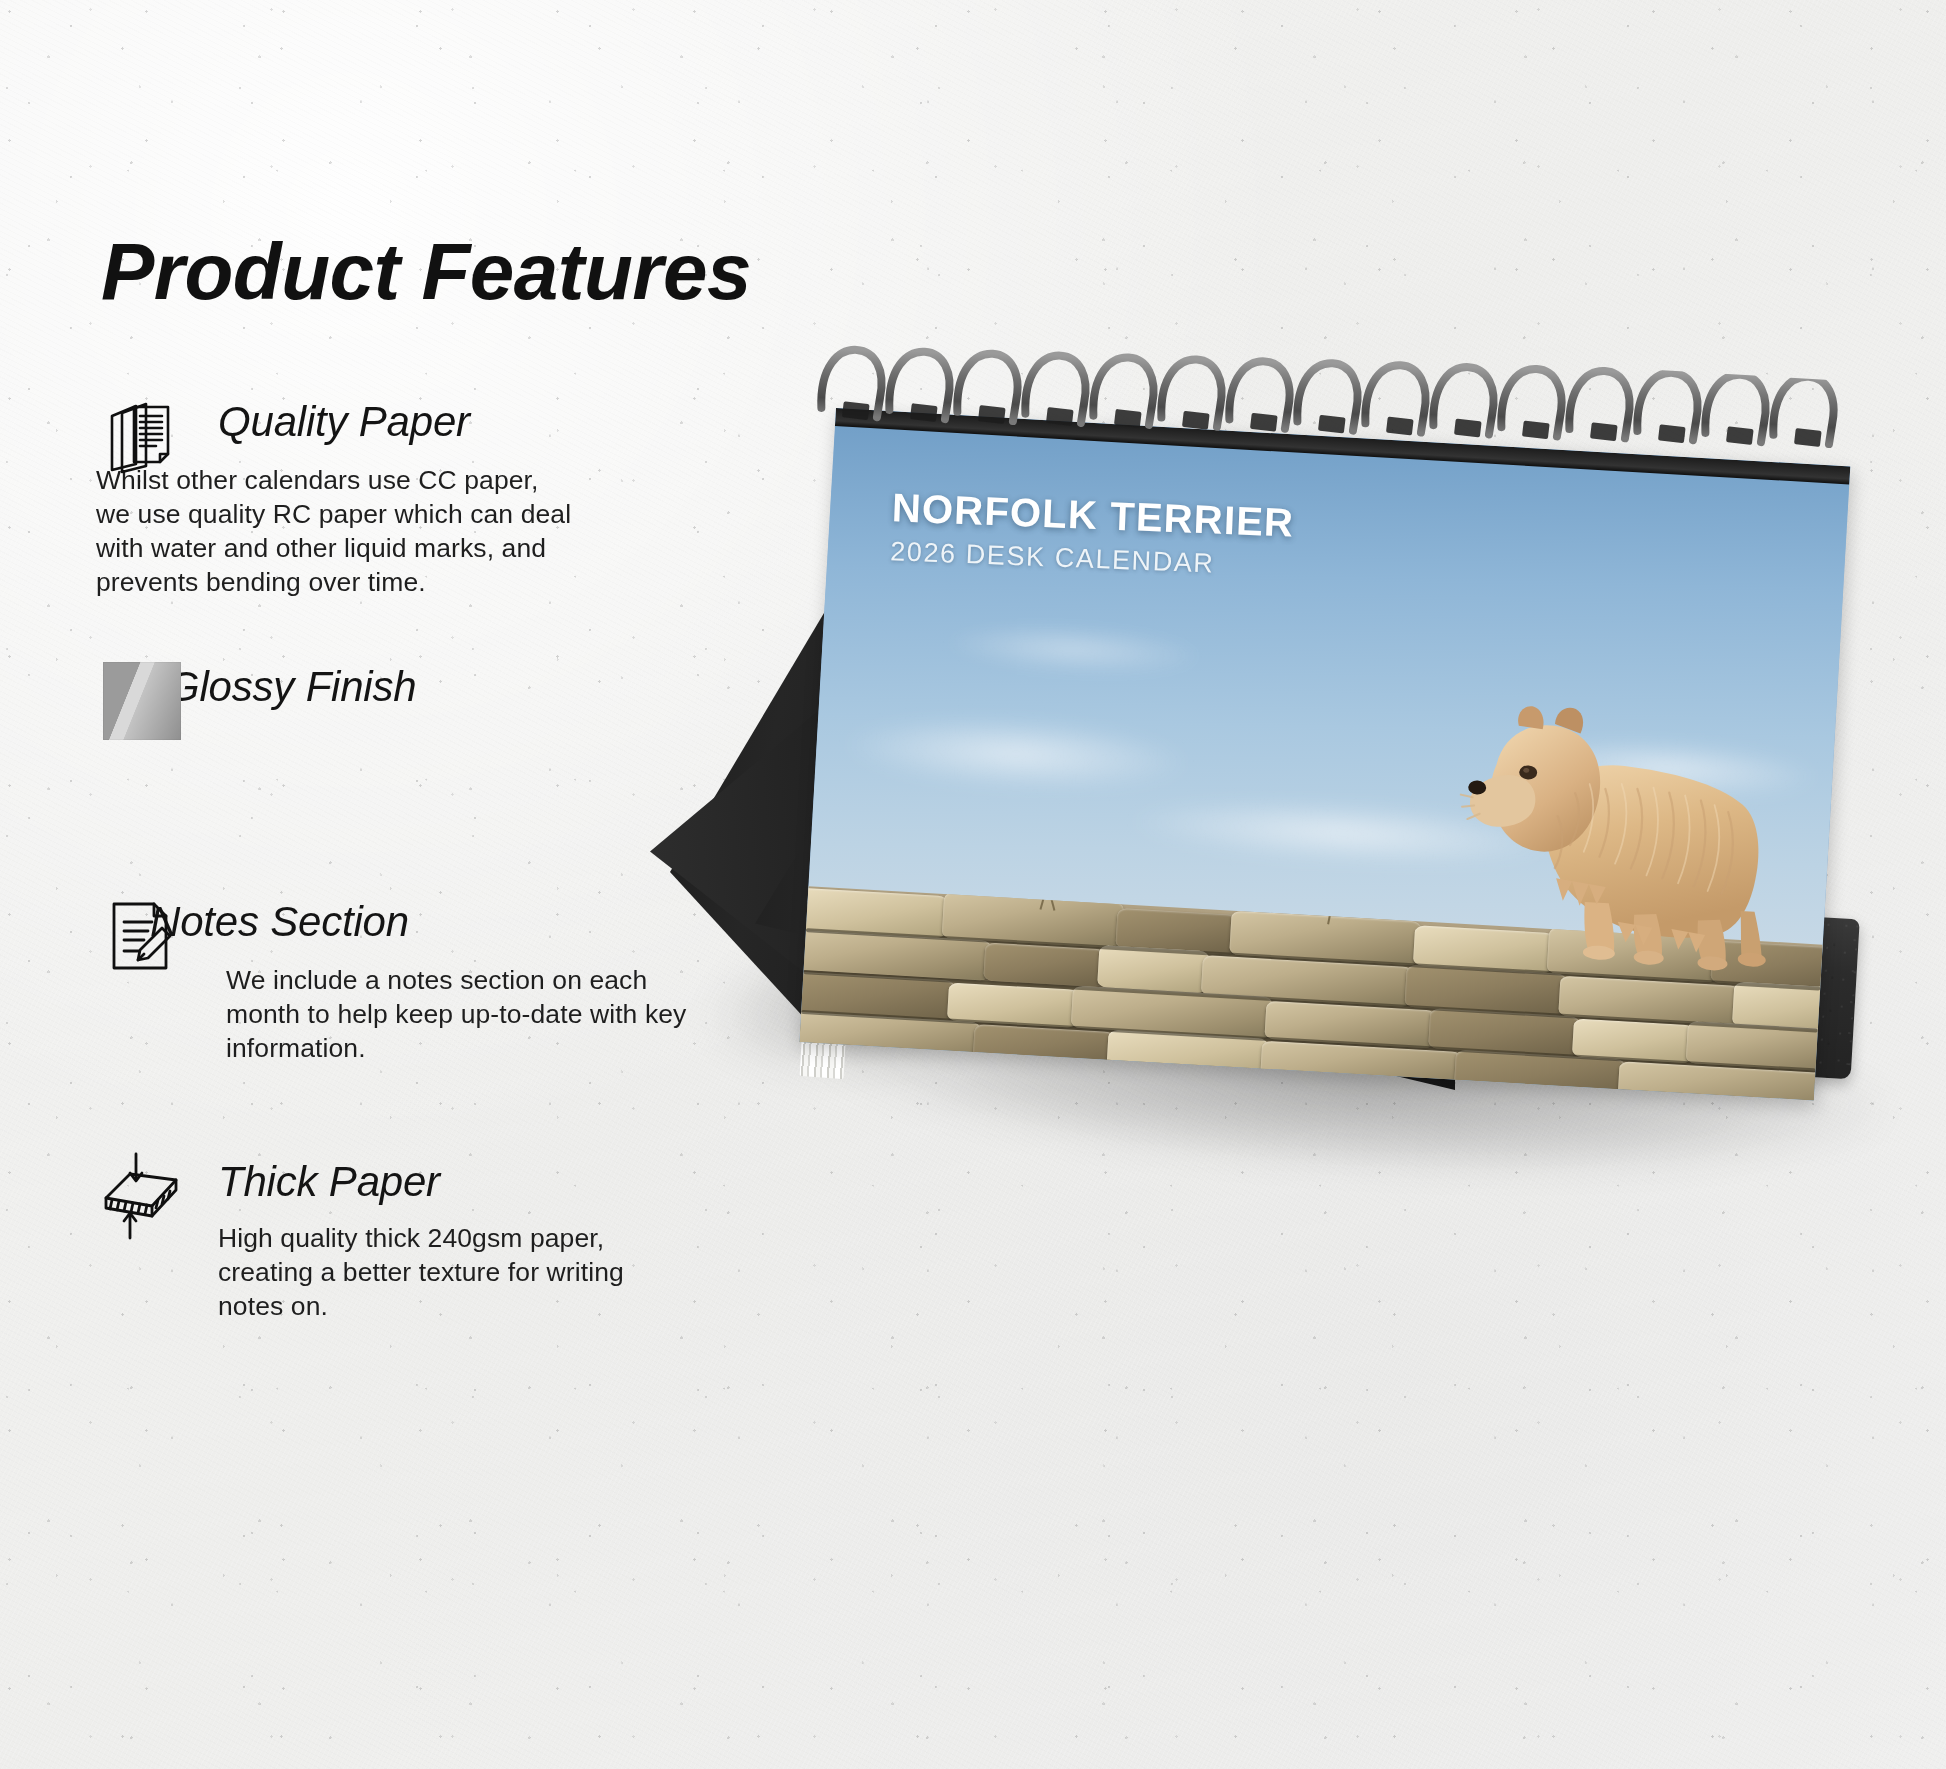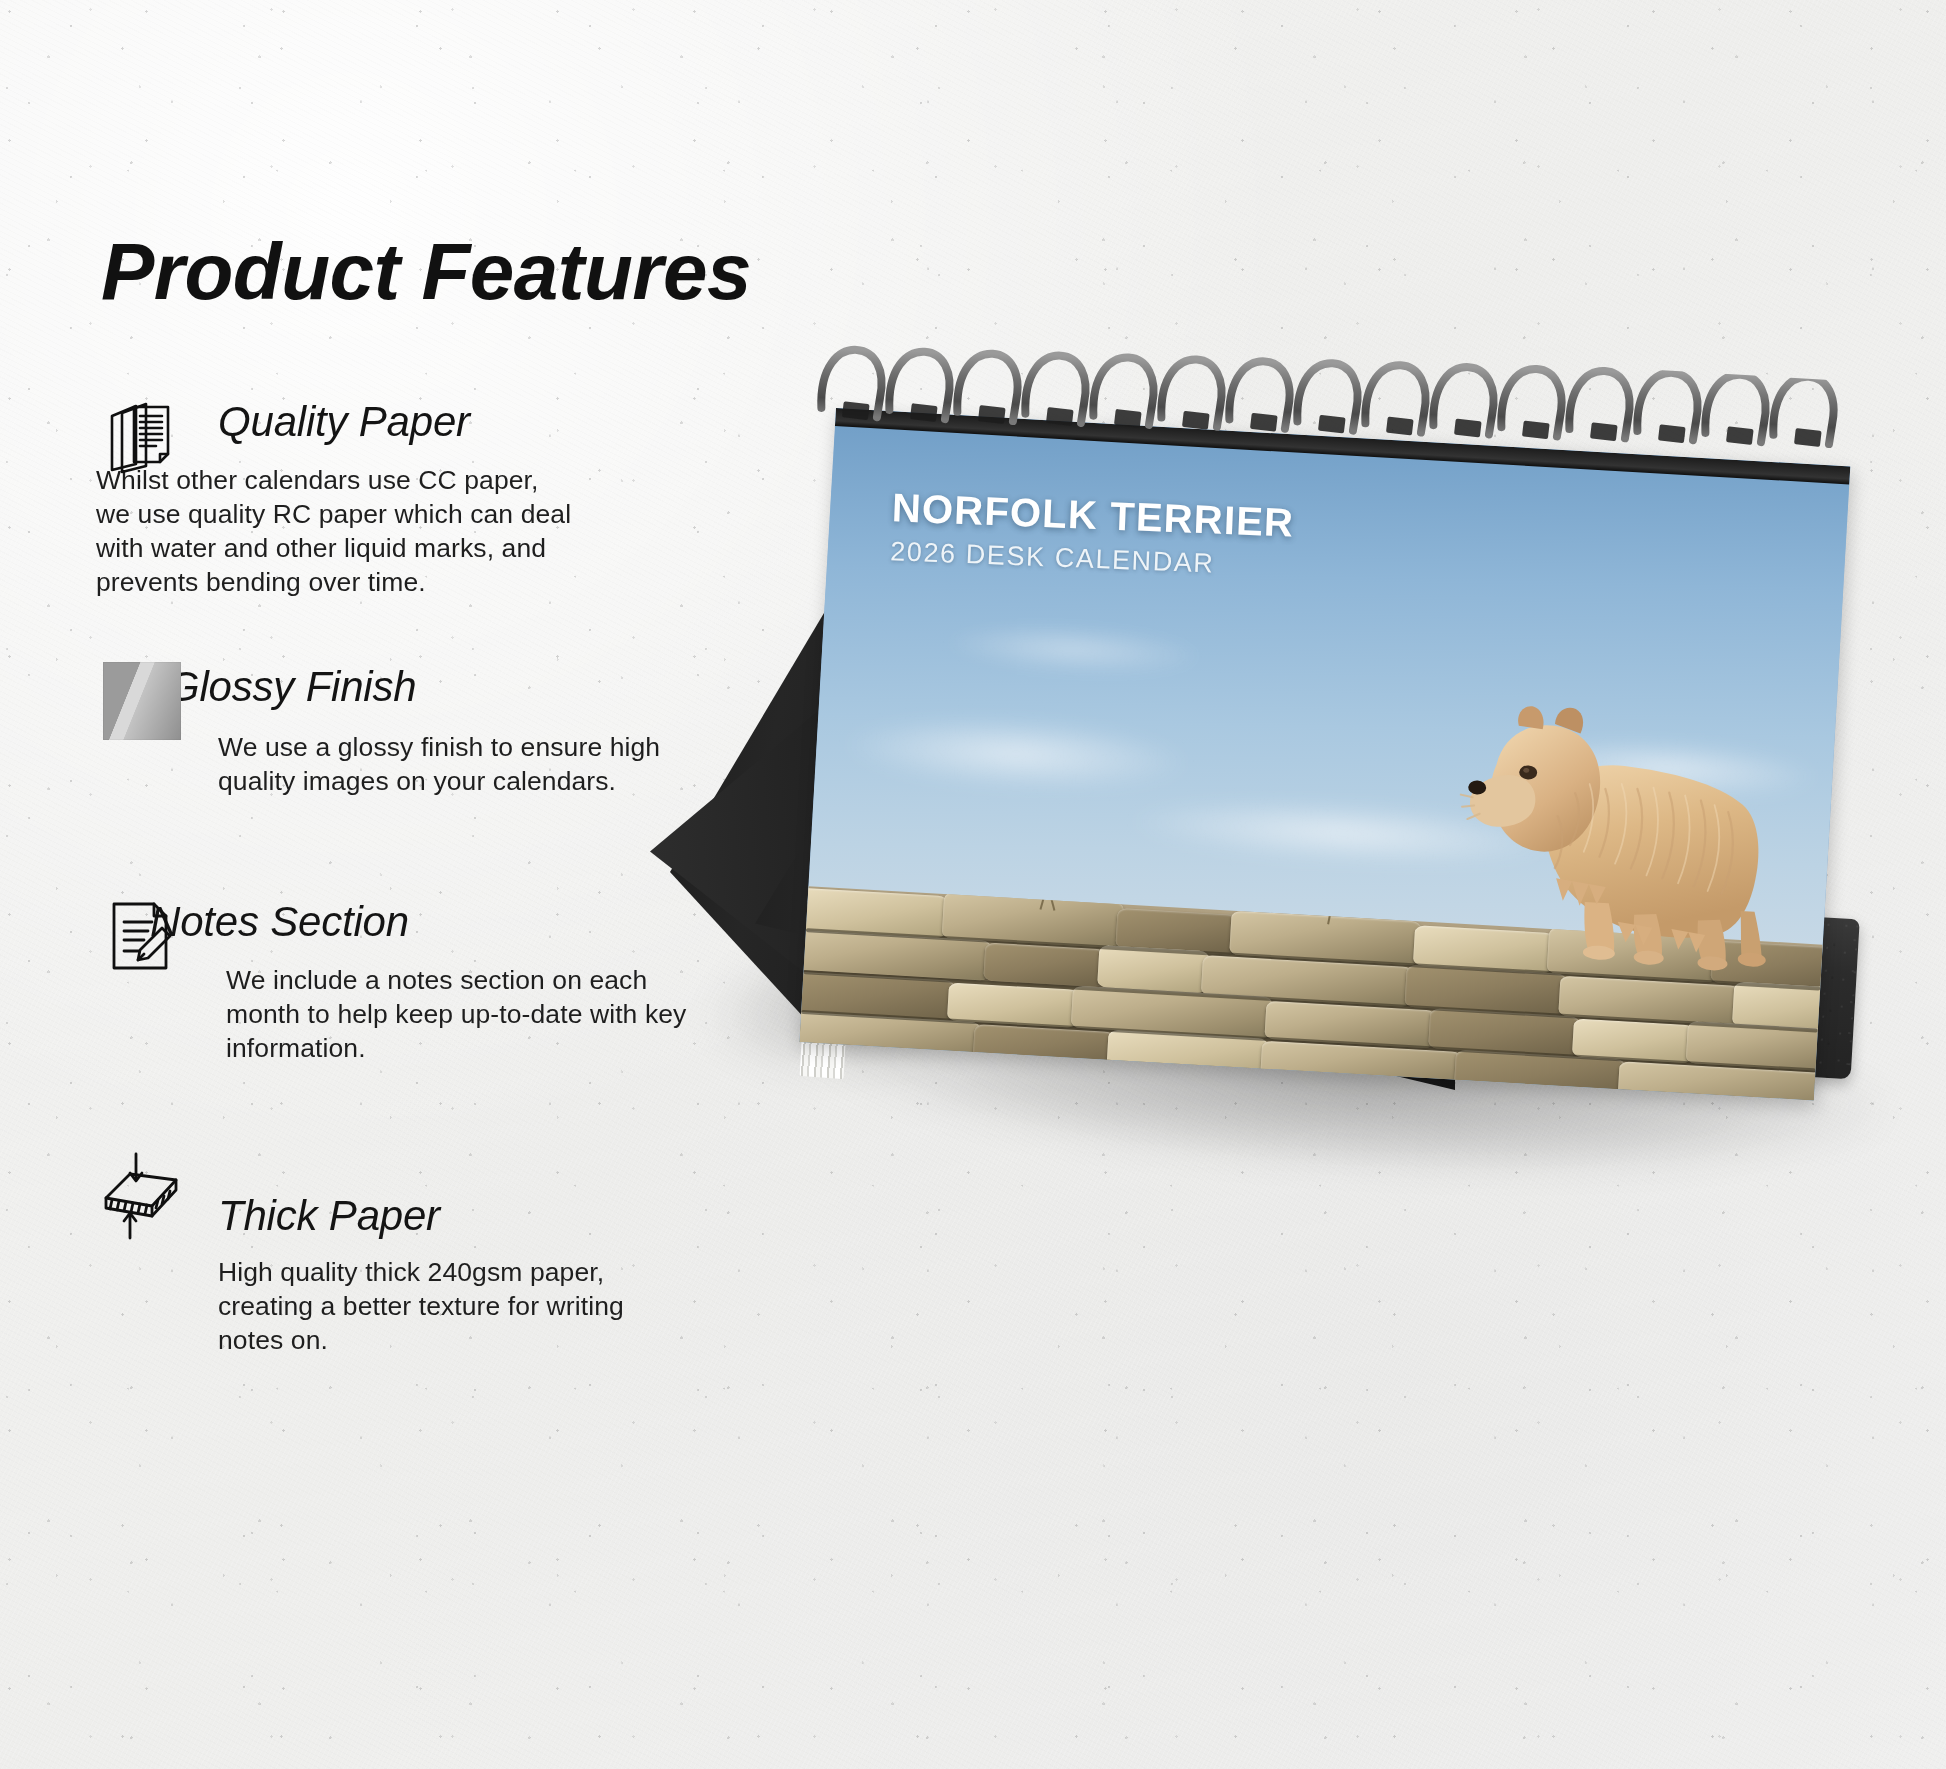--- a/index.html
+++ b/index.html
@@ -83,21 +83,21 @@
 
   #feature-1 { top: 655px; }
   #feature-1 .ftitle { margin-left: 71px; padding-top: 8px; }
   #feature-1 .fbody  { margin-left: 122px; padding-top: 20px; }
 
   #feature-2 { top: 890px; }
   #feature-2 .ftitle { margin-left: 54px; padding-top: 8px; }
   #feature-2 .fbody  { margin-left: 130px; padding-top: 18px; }
 
   #feature-3 { top: 1150px; }
-  #feature-3 .ftitle { margin-left: 122px; padding-top: 8px; margin-top: 34px; }
+  #feature-3 .ftitle { margin-left: 122px; padding-top: 8px; }
   #feature-3 .fbody  { margin-left: 122px; padding-top: 16px; }
 
   
   .gloss-square {
     width: 78px; height: 78px;
     background:
       linear-gradient(112deg,
         #9b9b9b 0%, #9b9b9b 34%,
         #d9d9d9 34.5%, #d9d9d9 47%,
         #c3c3c3 47.5%, #8f8f8f 100%);
@@ -275,22 +275,20 @@
 we use quality RC paper which can deal
 with water and other liquid marks, and
 prevents bending over time.</div>
     </div>
 
     <div class="feature" id="feature-1">
       <div class="icon-box">
         <div class="gloss-square"></div>
       </div>
       <div class="ftitle">Glossy Finish</div>
-      <div class="fbody">We use a glossy finish to ensure high
-quality images on your calendars.</div>
     </div>
 
     <div class="feature" id="feature-2">
       <div class="icon-box">
         <svg width="84" height="84" viewBox="0 0 84 84" fill="none" stroke="#101010" stroke-width="2.8" stroke-linecap="round" stroke-linejoin="round">
           <path d="M14 10 H54 L66 22 V74 H14 Z"></path>
           <path d="M54 10 V22 H66"></path>
           <path d="M24 28 H52 M24 37 H48 M24 46 H44 M24 57 H38"></path>
           <path d="M62 34 L70 42 L48 64 L38 66 L40 56 Z"></path>
           <path d="M38 66 L44 60"></path>

